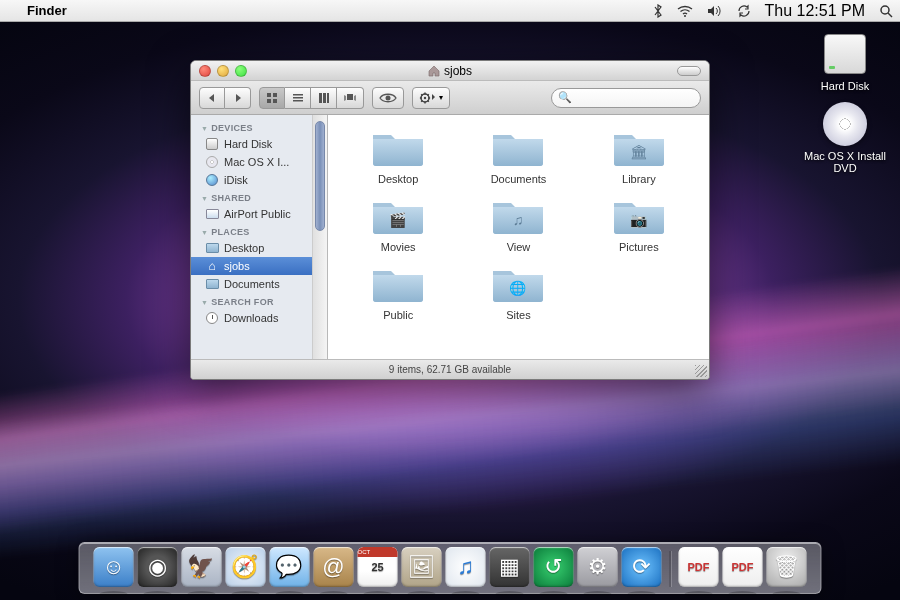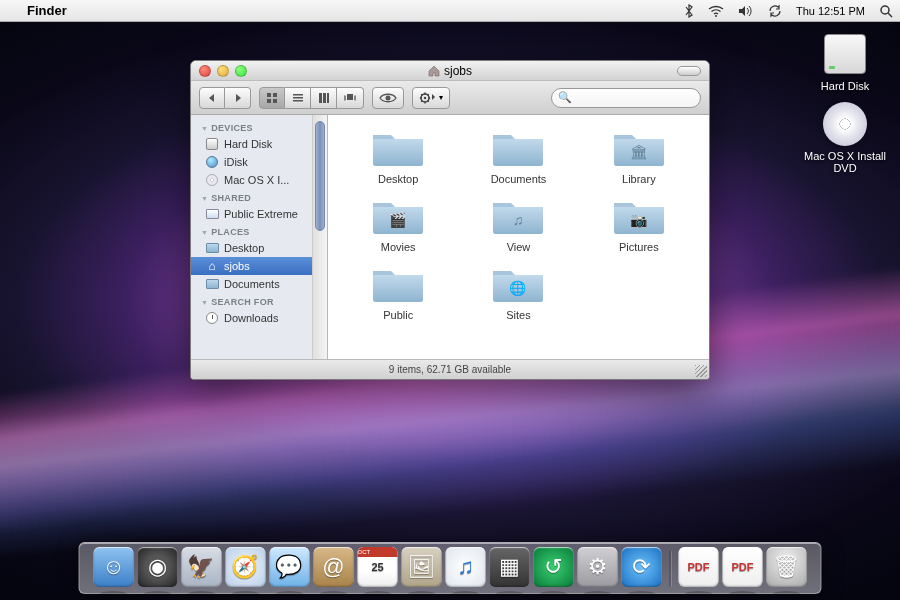--- a/index.html
+++ b/index.html
@@ -15,21 +15,21 @@
   background: linear-gradient(180deg, transparent, rgba(200,220,255,.35), rgba(100,150,255,.25), transparent); }
 
 
 .menubar { position:absolute; top:0; left:0; right:0; height:22px;
   background:linear-gradient(#f7f7f7,#e5e5e5); border-bottom:1px solid #aaa;
   display:flex; align-items:center; font-size:13px; color:#000; z-index:100; }
 .menubar .apple { margin:0 10px 0 8px; font-size:14px; }
 .menubar .item { padding:0 9px; cursor:default; }
 .menubar .item.bold { font-weight:bold; }
 .menubar .spacer { flex:1; }
-.menubar .right-item { padding:0 7px; font-size:11px; }
+.menubar .right-item { padding:0 7px; font-size:16px; }
 .menubar svg { display:block; }
 
 
 .desktop-icons { position:absolute; top:30px; right:10px; display:flex; flex-direction:column; gap:8px; z-index:5; }
 .desk-icon { width:90px; display:flex; flex-direction:column; align-items:center; gap:2px; cursor:default; }
 .desk-icon .glyph { width:48px; height:48px; }
 .desk-icon .label { font-size:11px; color:#fff; text-shadow:0 1px 3px #000; text-align:center; }
 .hdd-body { width:42px; height:40px; background:linear-gradient(#f8f8f8,#d8d8d8); border:1px solid #888; border-radius:4px; position:relative; margin:4px auto; }
 .hdd-body::before { content:""; position:absolute; bottom:4px; left:4px; width:6px; height:3px; background:#6c6; border-radius:1px; }
 .disc-body { width:44px; height:44px; border-radius:50%; margin:2px auto;
@@ -267,37 +267,37 @@
       <div id="sidebar-content">
           <div class="sb-head">DEVICES</div>
           <div class="sb-item">
             <span class="ic">
               <div class="mini-hdd"></div>
             </span>
             <span>Hard Disk</span>
           </div>
           <div class="sb-item">
             <span class="ic">
-              <div class="mini-globe"></div>
-            </span>
-            <span>iDisk</span>
-          </div>
-          <div class="sb-item">
-            <span class="ic">
               <div class="mini-disc"></div>
             </span>
             <span>Mac OS X I...</span>
             <span style="margin-left: auto; font-size: 9px; color: rgb(136, 136, 136);">⏏</span>
           </div>
+          <div class="sb-item">
+            <span class="ic">
+              <div class="mini-globe"></div>
+            </span>
+            <span>iDisk</span>
+          </div>
           <div class="sb-head">SHARED</div>
           <div class="sb-item">
             <span class="ic">
               <div class="mini-screen"></div>
             </span>
-            <span>Public Extreme</span>
+            <span>AirPort Public</span>
           </div>
           <div class="sb-head">PLACES</div>
           <div class="sb-item">
             <span class="ic">
               <div class="mini-folder"></div>
             </span>
             <span>Desktop</span>
           </div>
           <div class="sb-item sel">
             <span class="ic">

